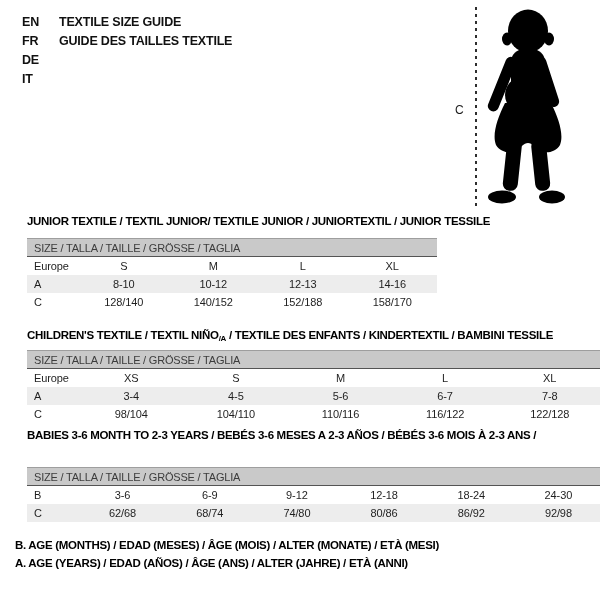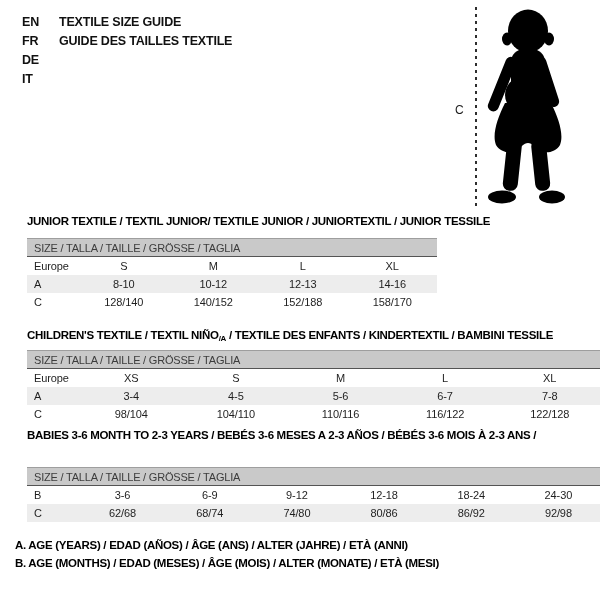--- a/index.html
+++ b/index.html
@@ -210,17 +210,17 @@
           <td>68/74</td>
           <td>74/80</td>
           <td>80/86</td>
           <td>86/92</td>
           <td>92/98</td>
         </tr>
       </tbody>
   </table>
 
   <footer class="notes">
+    <div>B. AGE (MONTHS) / EDAD (MESES) / ÂGE (MOIS) / ALTER (MONATE) / ETÀ (MESI)</div>
     <div>A. AGE (YEARS) / EDAD (AÑOS) / ÂGE (ANS) / ALTER (JAHRE) / ETÀ (ANNI)</div>
-    <div>B. AGE (MONTHS) / EDAD (MESES) / ÂGE (MOIS) / ALTER (MONATE) / ETÀ (MESI)</div>
   </footer>
 
 </div>
 
 </body></html>

